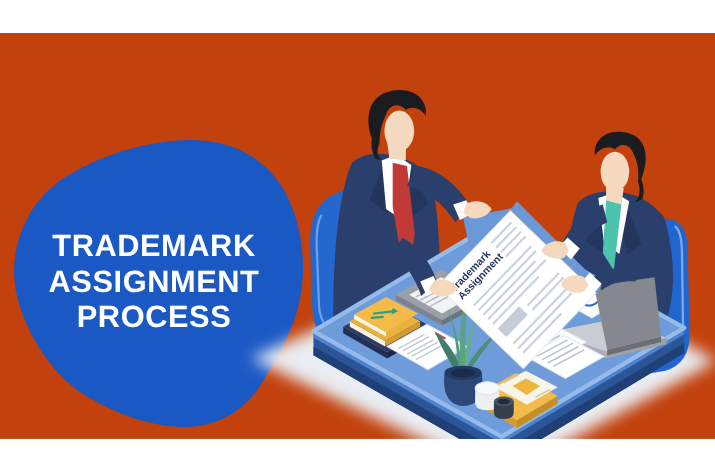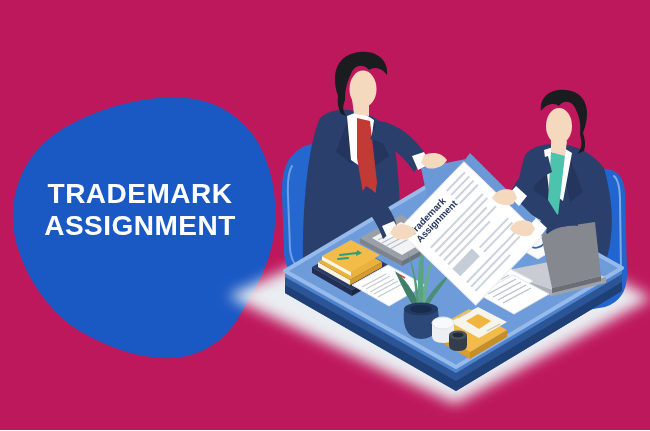--- a/index.html
+++ b/index.html
@@ -1,21 +1,22 @@
 <!DOCTYPE html>
 <html><head>
 <meta charset="utf-8">
 <style>
   html,body{margin:0;padding:0;background:#ffffff;}
   .banner{
     position:relative;
-    width:650px;height:430px;
-    background:#be185d;
+    width:650px;height:369px;
+    background:#c2410c;
     overflow:hidden;
     font-family:"Liberation Sans",sans-serif;
+    margin-top:30px;
   }
   .blob-svg{position:absolute;left:0;top:0;}
   .heading{
     position:absolute;
     left:18px;top:178px;width:244px;
     text-align:center;
     color:#ffffff;
     font-weight:bold;
     font-size:28px;
     line-height:32px;
@@ -37,20 +38,21 @@
          C 228,336 210,352 182,357
          C 150,362 110,350 75,328
          C 45,308 20,268 14,232
          C 9,200 20,165 45,142
          C 75,115 140,93 187,98 Z" fill="#1A58C4"></path>
   </svg>
 
   <div class="heading">
     <span>TRADEMARK</span>
     <span>ASSIGNMENT</span>
+    <span>PROCESS</span>
   </div>
 
   <svg class="scene-svg" width="650" height="431" viewBox="0 0 650 431">
     <defs>
       <filter id="soft" x="-20%" y="-20%" width="140%" height="140%">
         <feGaussianBlur stdDeviation="7"></feGaussianBlur>
       </filter>
     </defs>
 
     <polygon points="228,296 455,404 652,298 455,196" fill="#EAEDF2" filter="url(#soft)"></polygon>

